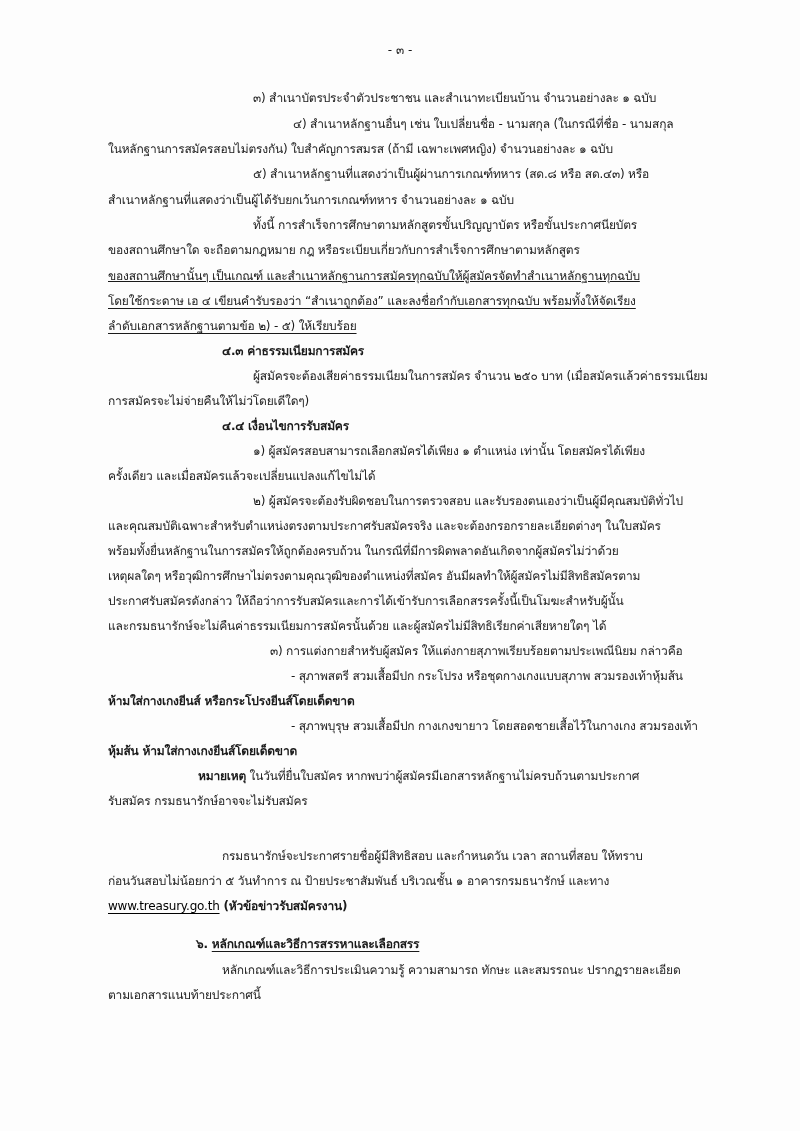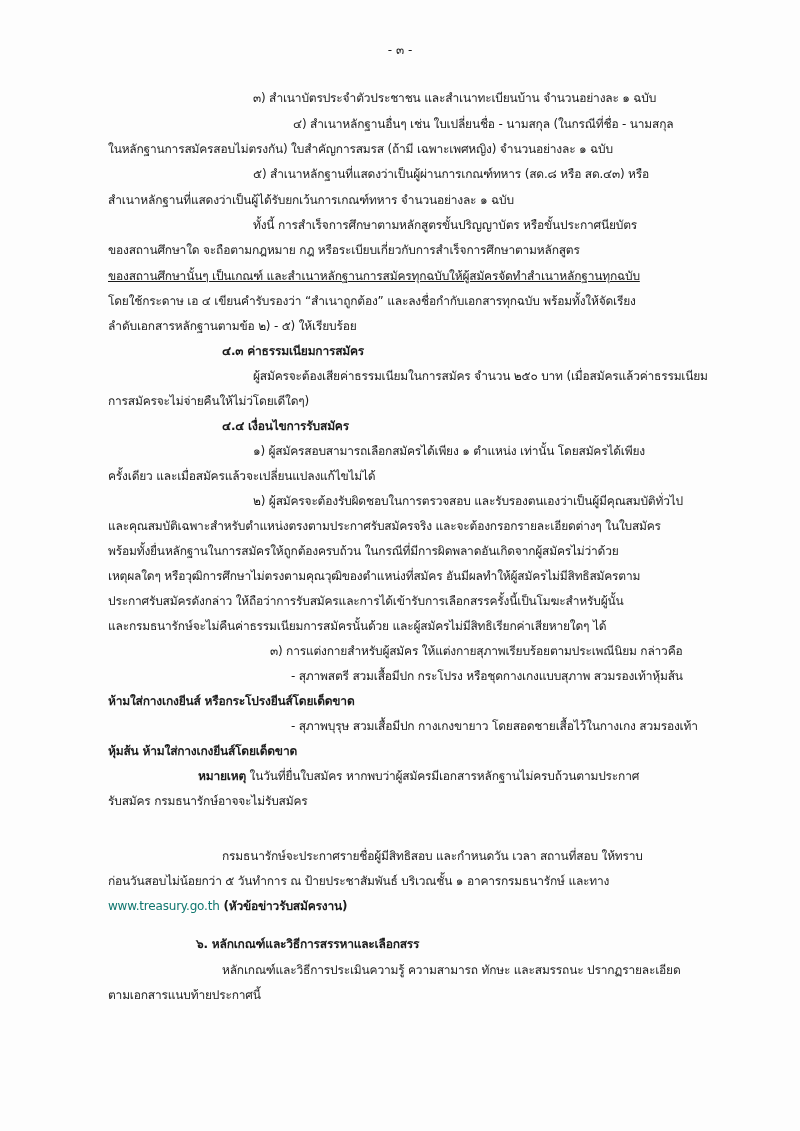--- a/index.html
+++ b/index.html
@@ -16,23 +16,23 @@
       width: 800px; height: 1131px;
       background: #fdfdfd;
     }
     .ln {
       position: absolute;
       font-size: 12px;
       line-height: 20px;
       white-space: nowrap;
       letter-spacing: -0.2px;
     }
-    .u { text-underline-offset: 3px; }
+    .u { text-decoration: underline; text-underline-offset: 3px; }
     .b { font-weight: bold; }
-    .link { color: #0f766e; text-underline-offset: 3px; }
+    .link { color: #000000; text-decoration: underline; text-underline-offset: 3px; }
     .pn { position: absolute; left: 0; width: 800px; text-align: center; top: 40px; font-size: 12px; }
   </style>
 </head>
 <body>
 
 <div class="page">
 
   <div class="pn">- ๓ -</div>
 
   <div class="ln" style="left:253px;top:88px;">๓) สำเนาบัตรประจำตัวประชาชน และสำเนาทะเบียนบ้าน จำนวนอย่างละ ๑ ฉบับ</div>

